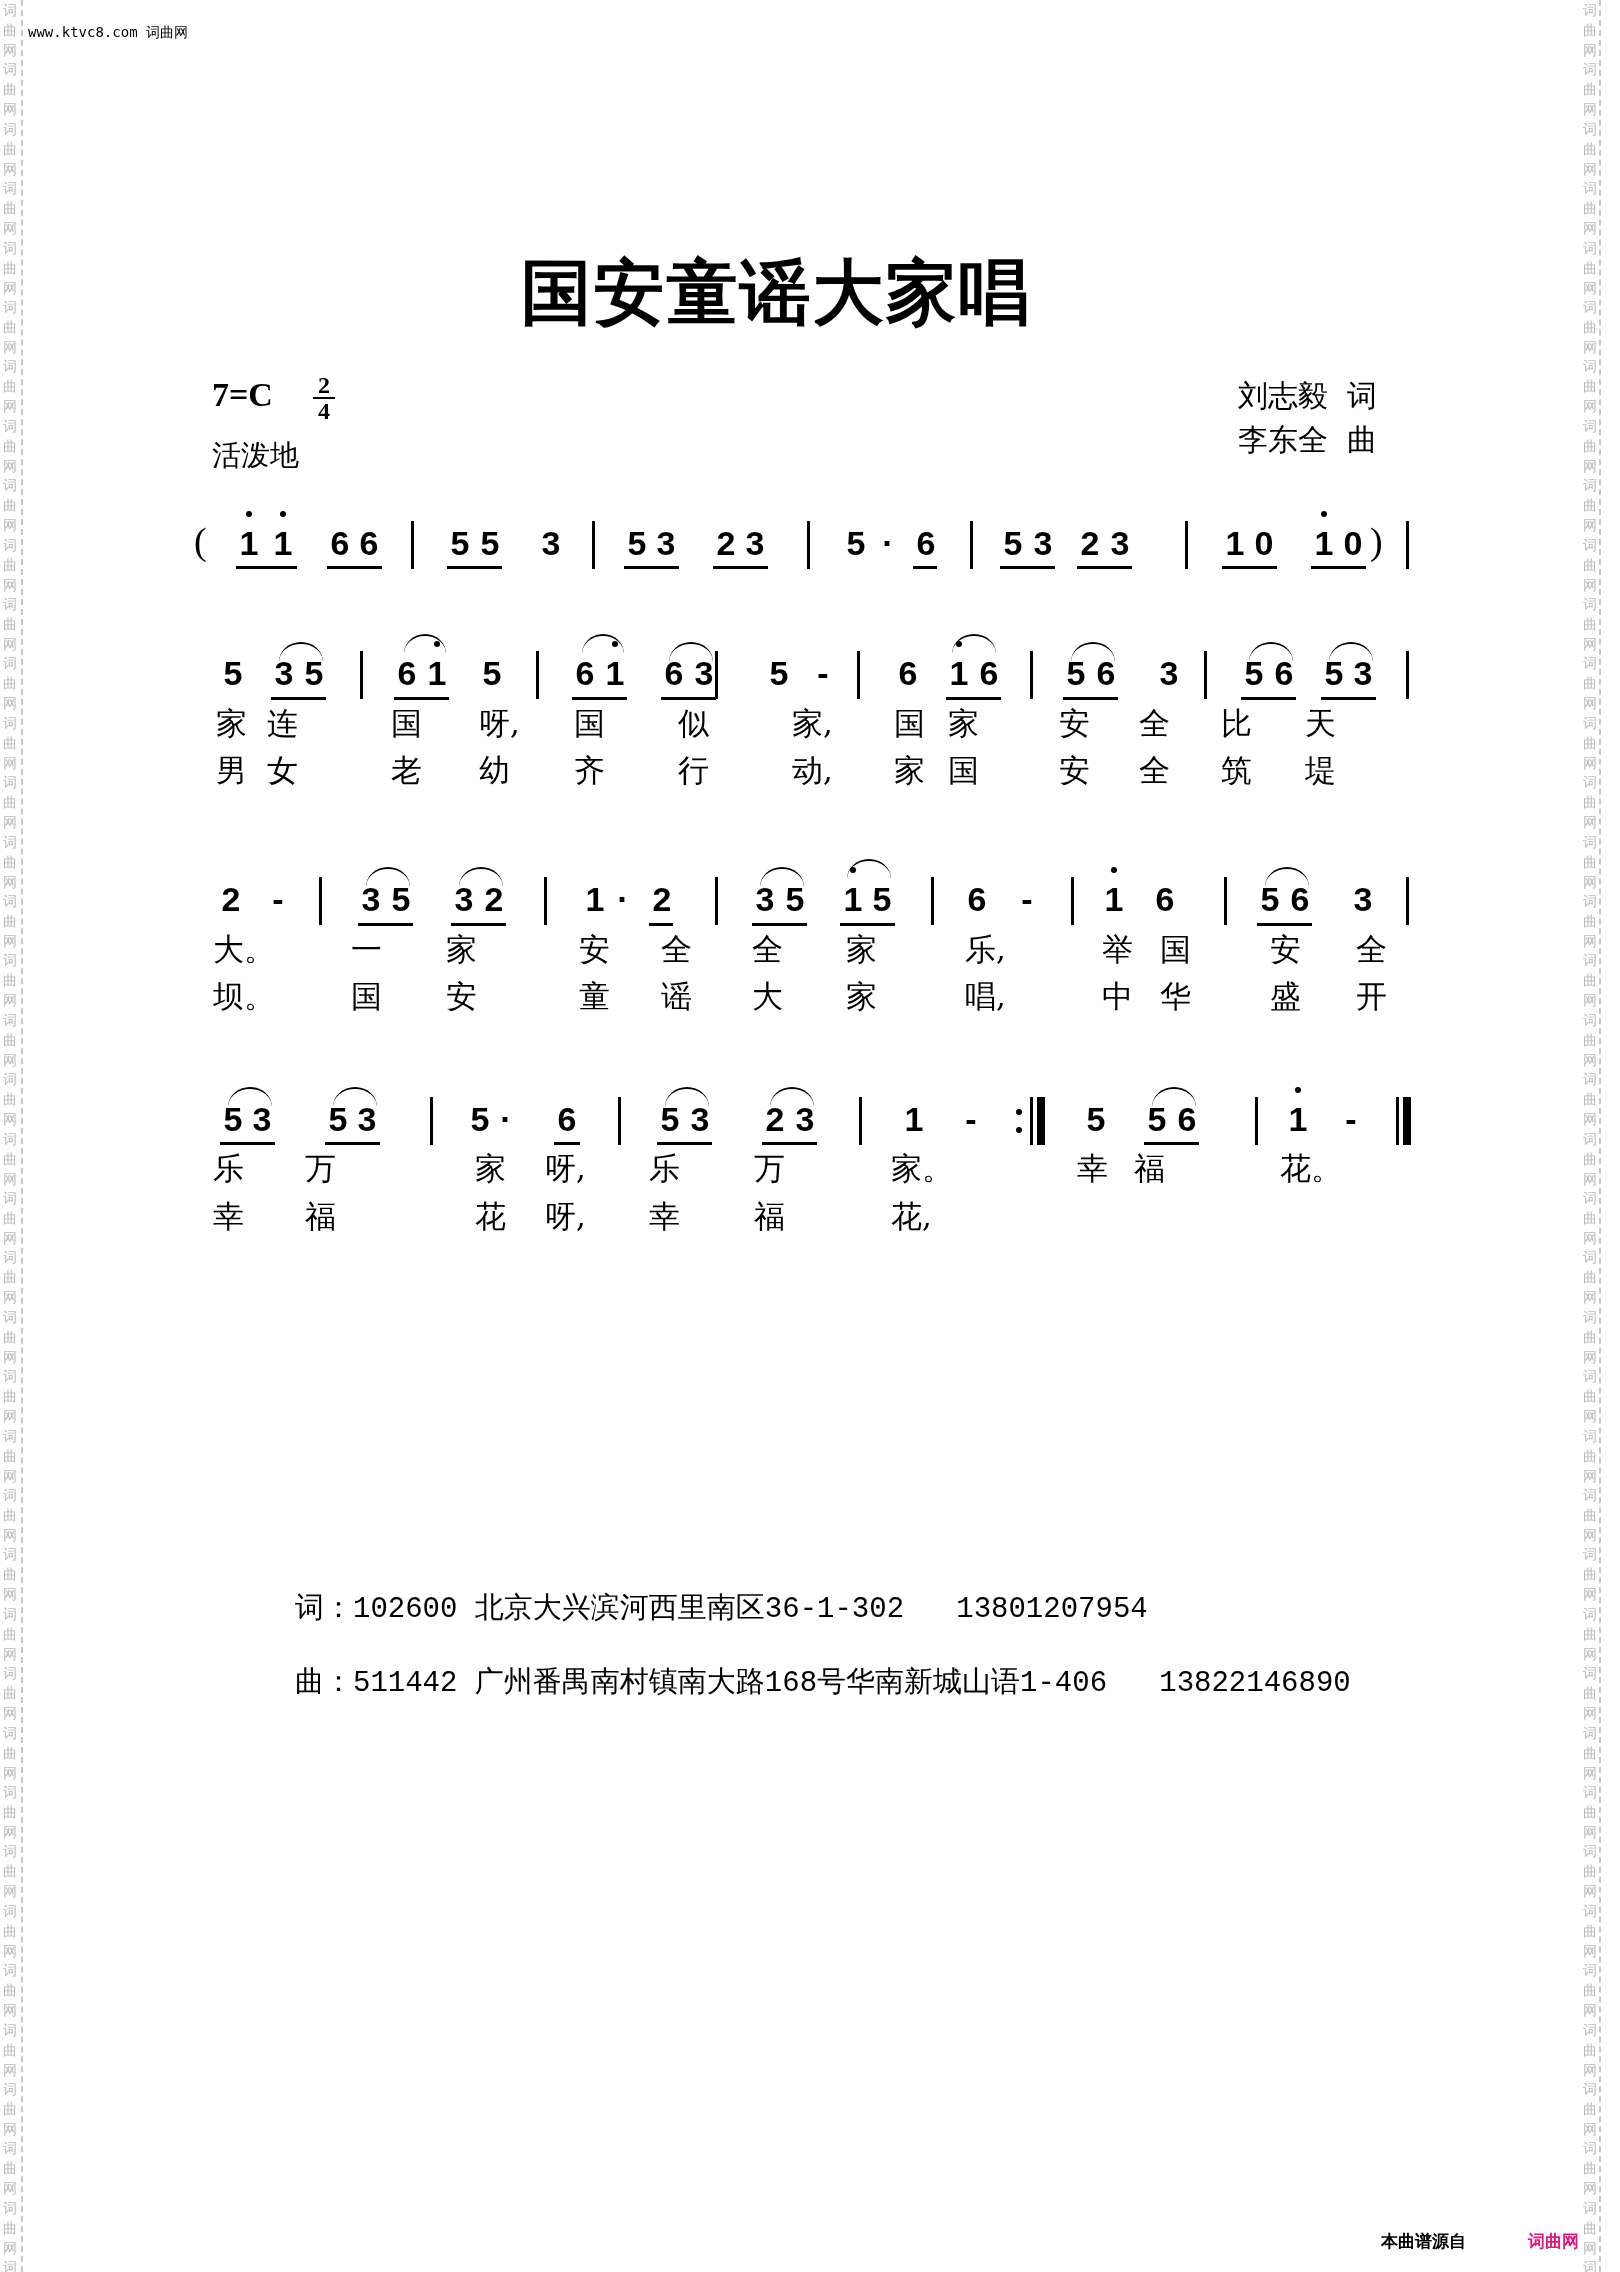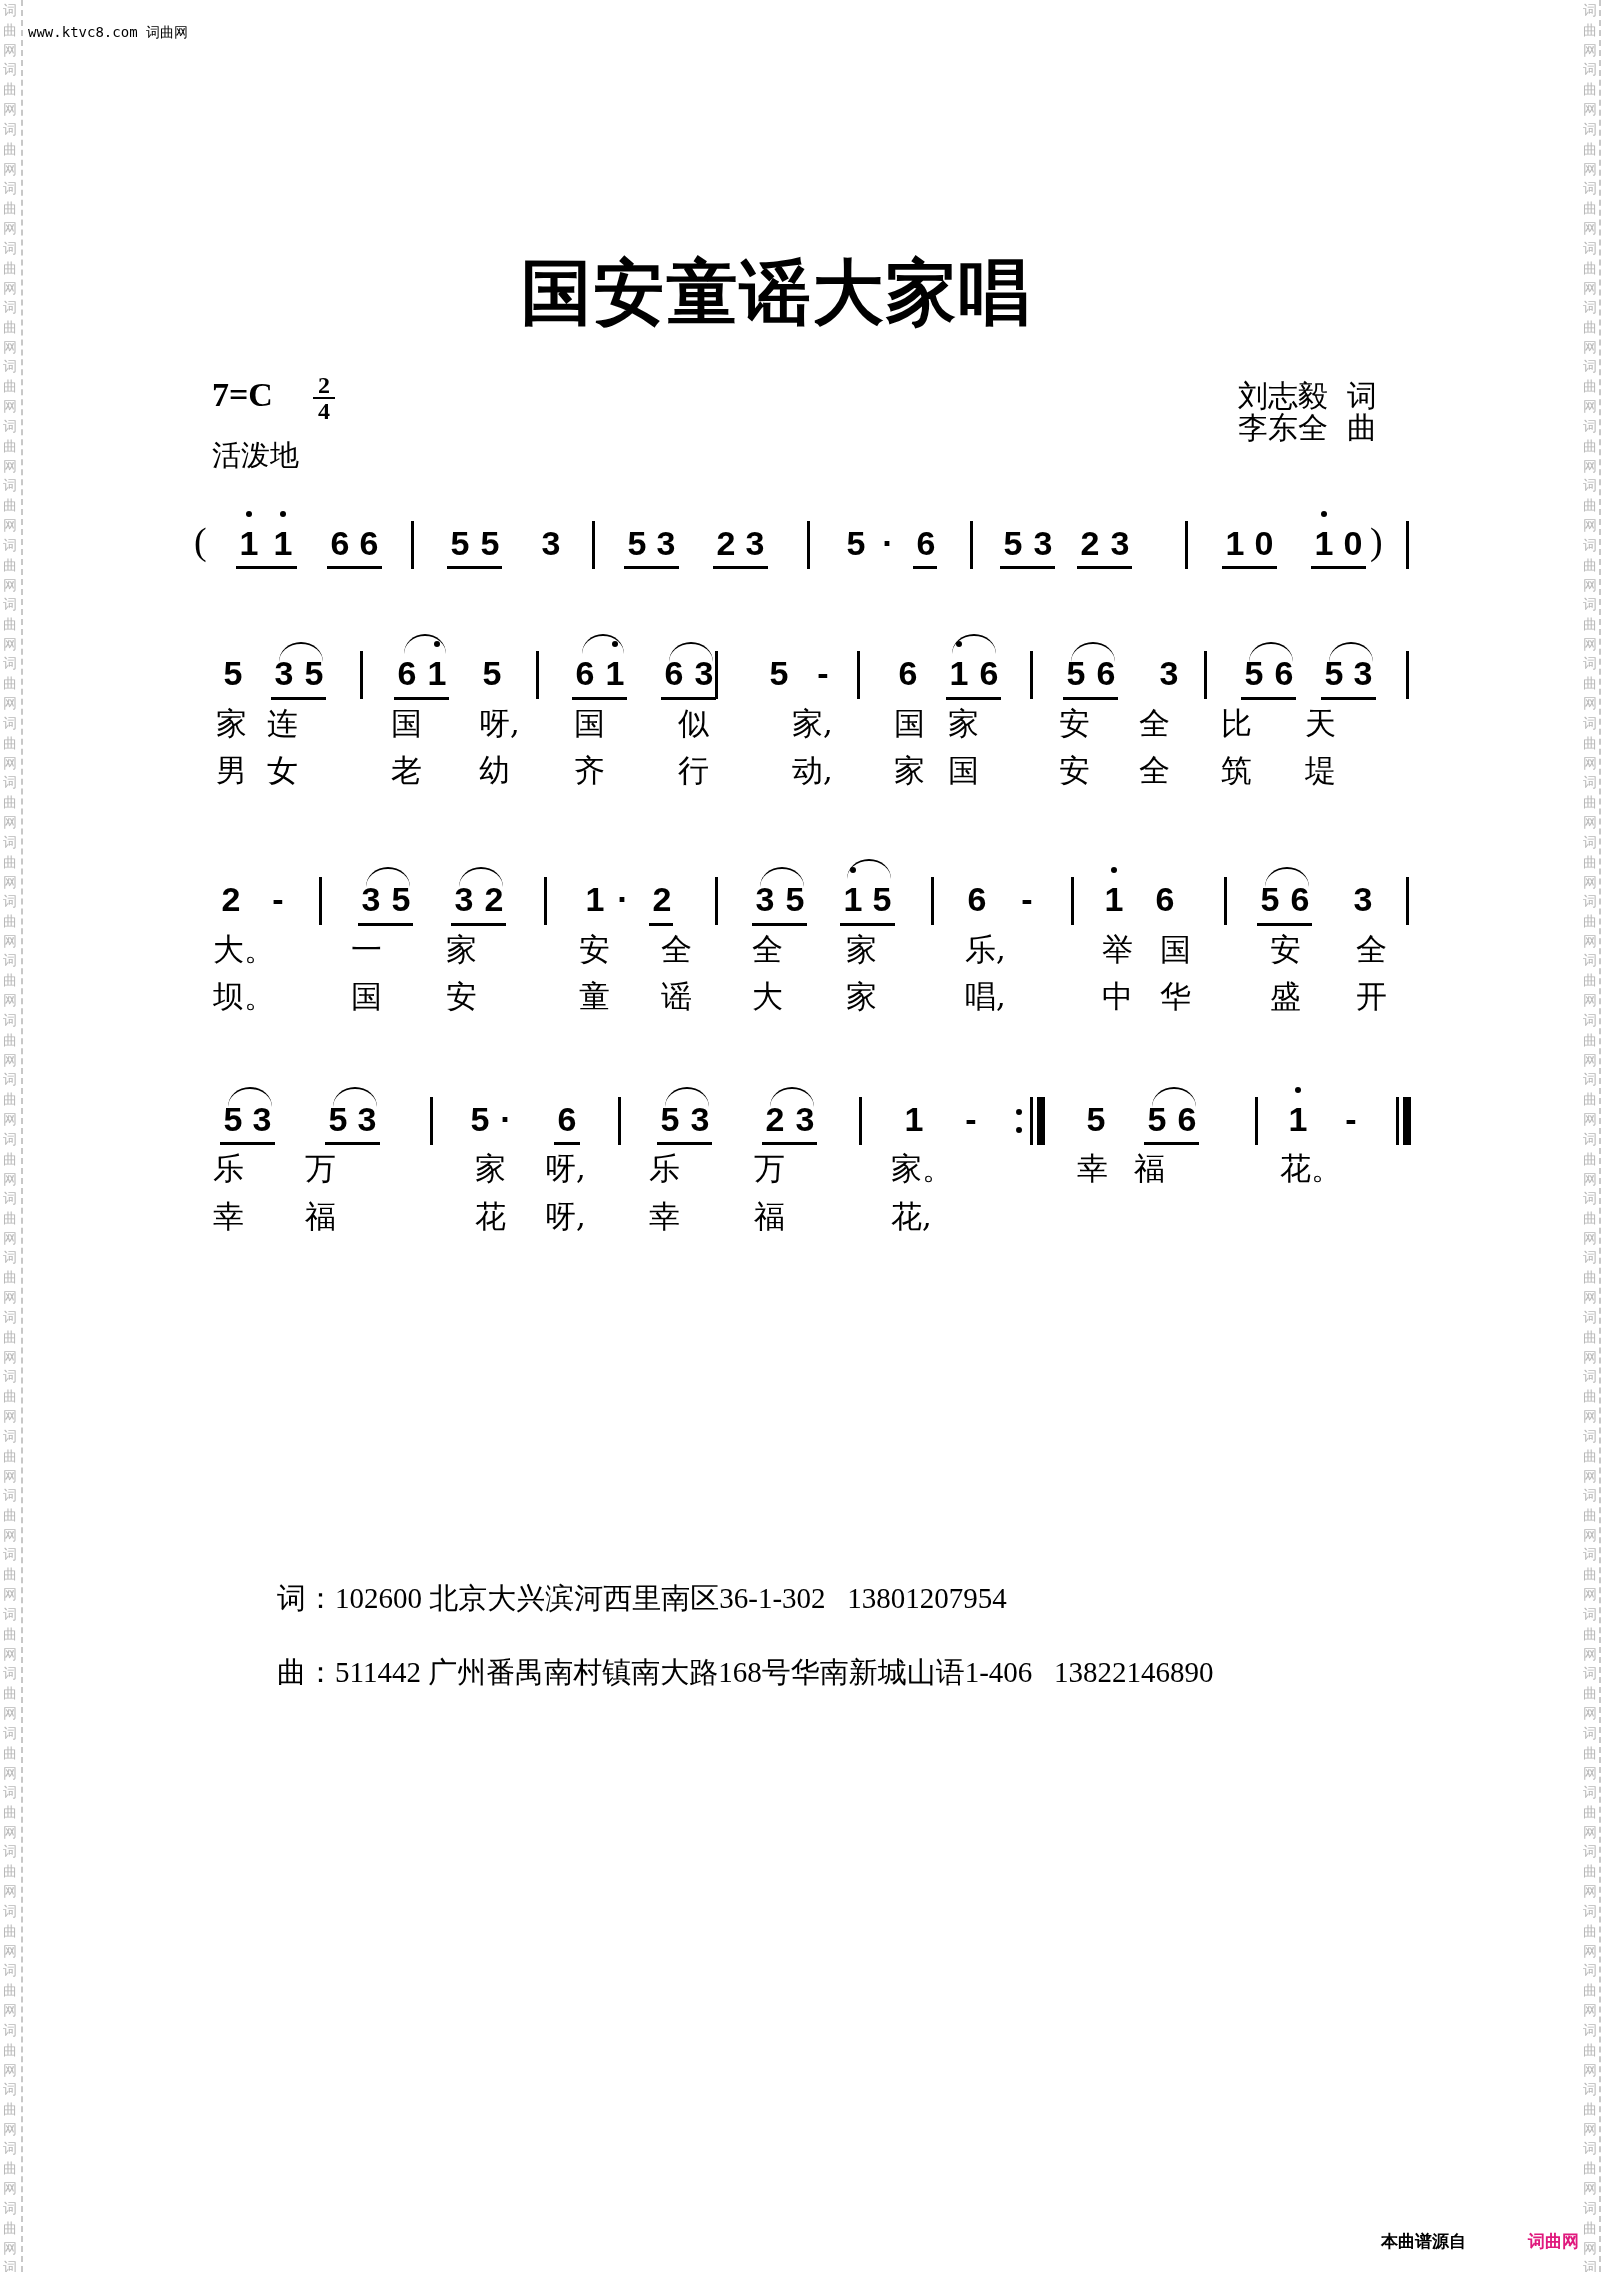--- a/index.html
+++ b/index.html
@@ -15,21 +15,21 @@
   .credit{position:absolute;left:1238px;font-size:30px;font-family:"DejaVu Serif",serif;white-space:pre;}
   .n{position:absolute;font-family:"Liberation Sans",sans-serif;font-weight:bold;font-size:34px;line-height:40px;text-align:center;width:22px;}
   .n .dot{position:absolute;left:8px;top:-12px;width:6px;height:6px;border-radius:50%;background:#000;}
   .ul{position:absolute;height:0;border-top:3px solid #000;}
   .bl{position:absolute;width:3px;background:#000;}
   .bl2{position:absolute;width:8px;background:#000;}
   .slur{position:absolute;height:18px;border-top:2.5px solid #000;border-radius:50% 50% 0 0/100% 100% 0 0;}
   .ly{position:absolute;font-size:31px;line-height:36px;font-family:"DejaVu Serif",serif;}
   .paren{position:absolute;font-size:38px;line-height:40px;font-family:"Liberation Serif",serif;}
   .rdot{position:absolute;width:6px;height:6px;border-radius:50%;background:#000;}
-  .addr{position:absolute;left:277px;font-size:29px;font-family:Liberation Serif, serif;white-space:pre;}
+  .addr{position:absolute;left:295px;font-size:29px;font-family:Liberation Mono, monospace;white-space:pre;margin-top:9px;}
   .footer{position:absolute;top:2230px;font-size:17px;font-weight:bold;}
 </style>
 </head>
 <body>
 
 <div class="edge" style="left:21px;"></div>
 <div class="edge" style="left:1599px;"></div>
 <div id="wm-left">
     <div class="wm" style="left: 1px; top: 0px;">词<br>曲<br>网</div>
     <div class="wm" style="left: 1px; top: 59px;">词<br>曲<br>网</div>
@@ -119,21 +119,21 @@
 
 <div class="key">7=C</div>
 <div class="frac">
   <div>2</div>
   <div class="bar"></div>
   <div>4</div>
 </div>
 <div class="tempo">活泼地</div>
 
 <div class="credit" style="top:376px;">刘志毅  词</div>
-<div class="credit" style="top:408px;">李东全  曲</div>
+<div class="credit" style="top:420px;">李东全  曲</div>
 
 <div id="score">
     <div class="paren" style="left: 194px; top: 521px;">(</div>
     <div class="n" style="left: 238px; top: 523px;">1<span class="dot"></span></div>
     <div class="n" style="left: 272px; top: 523px;">1<span class="dot"></span></div>
     <div class="n" style="left: 329px; top: 523px;">6</div>
     <div class="n" style="left: 358px; top: 523px;">6</div>
     <div class="n" style="left: 449px; top: 523px;">5</div>
     <div class="n" style="left: 479px; top: 523px;">5</div>
     <div class="n" style="left: 540px; top: 523px;">3</div>

